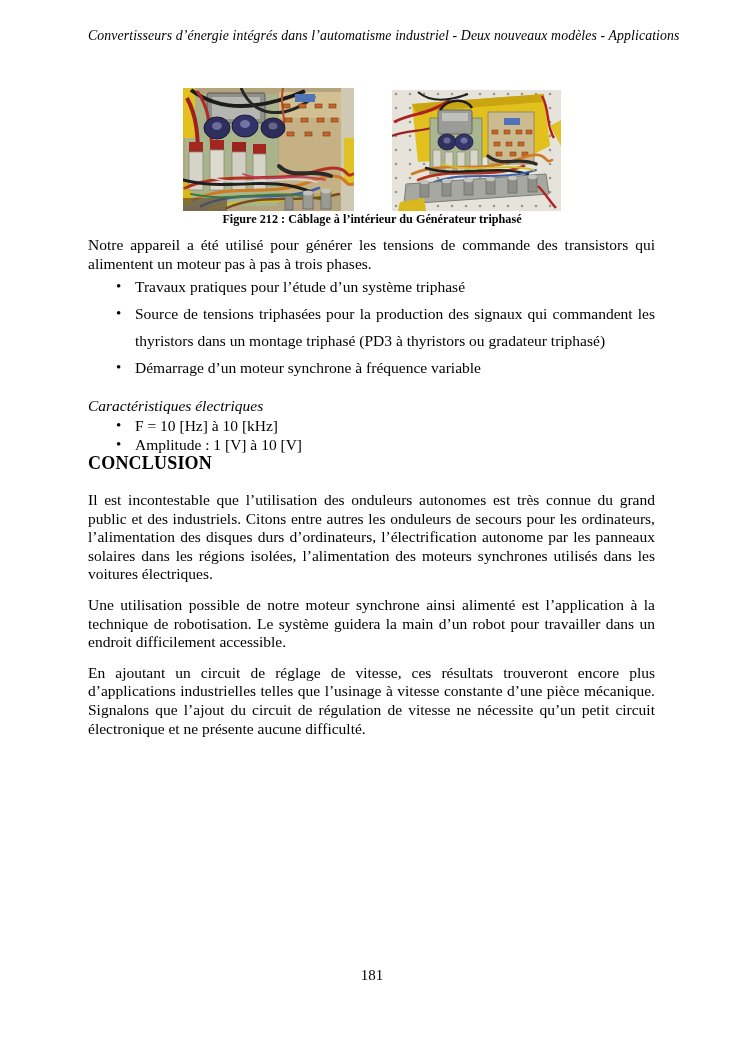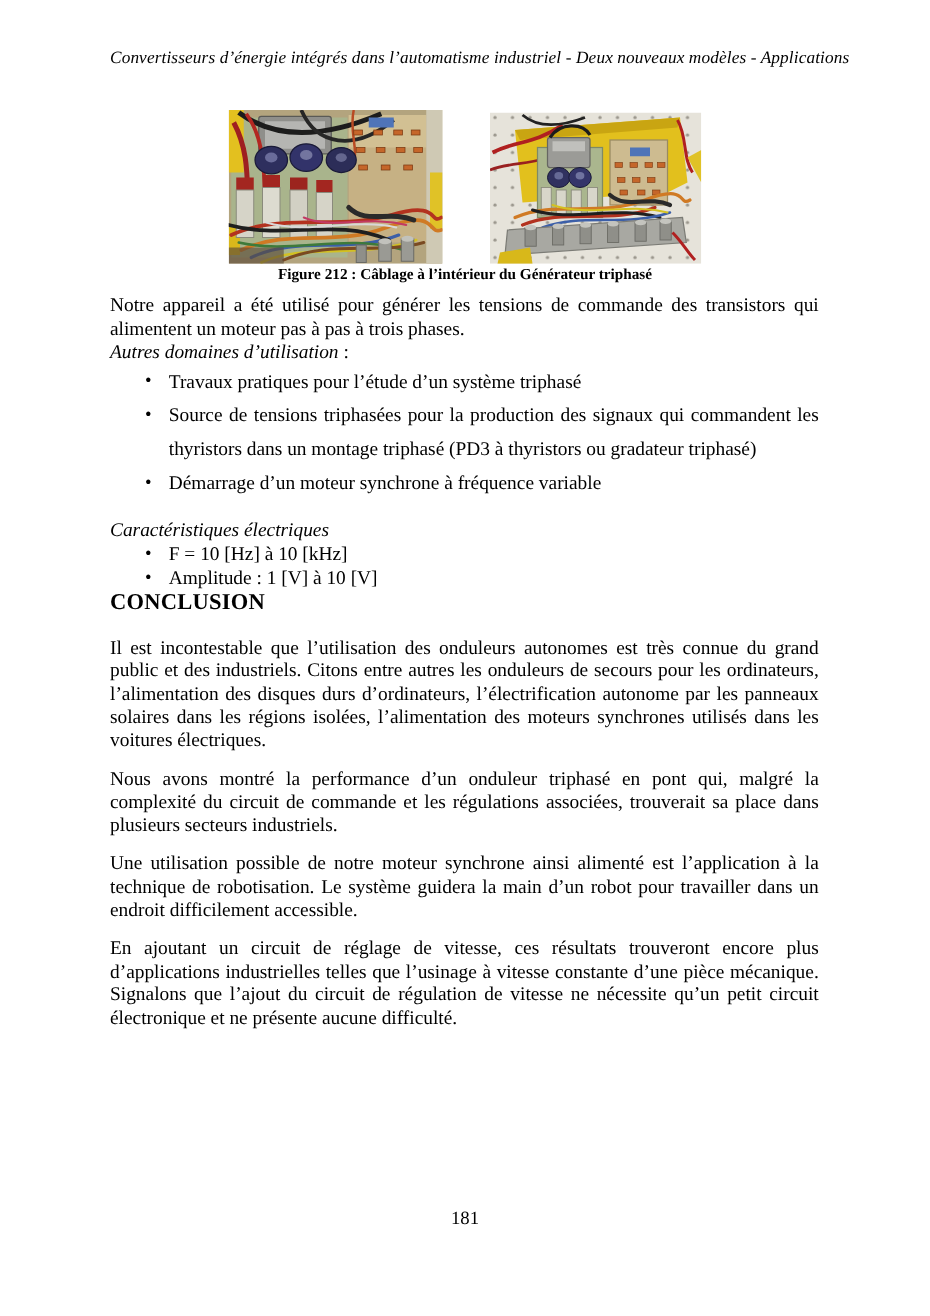--- a/index.html
+++ b/index.html
@@ -6,21 +6,21 @@
   .page{
     position:relative;
     width:744px;height:1053px;
     margin:0 auto;
     background:#ffffff;
     font-family:"Liberation Serif", serif;
     color:#000;
     overflow:hidden;
   }
   .running-head{
-    position:absolute;top:38px;left:88px;right:89px;
+    position:absolute;top:28px;left:88px;right:89px;
     text-align:right;
     font-style:italic;
     font-size:13.8px;
     letter-spacing:.1px;
     white-space:nowrap;
   }
   .figure-block{position:absolute;top:88px;left:0;width:100%;}
   .photos{display:flex;justify-content:center;gap:38px;align-items:flex-start;}
   .photo{display:block;}
   .photo-left svg{display:block;width:171px;height:123px;}
@@ -220,39 +220,37 @@
       </div>
 
     </div>
     <div class="figure-caption">Figure 212 : Câblage à l’intérieur du Générateur triphasé</div>
   </div>
 
   <div class="body-text">
 
     <p>Notre appareil a été utilisé pour générer les tensions de commande des transistors qui alimentent un moteur pas à pas à trois phases.</p>
 
-    <p class="subhead"><span>Autres domaines d’utilisation</span><span class="colon"> :</span></p>
 
     <ul class="bullets spread">
       <li>Travaux pratiques pour l’étude d’un système triphasé</li>
       <li>Source de tensions triphasées pour la production  des signaux qui commandent les thyristors dans un montage triphasé (PD3 à thyristors ou gradateur triphasé)</li>
       <li>Démarrage d’un moteur synchrone à fréquence variable</li>
     </ul>
 
     <p class="subhead" style="margin-top:16px;">Caractéristiques électriques</p>
 
     <ul class="bullets tight">
       <li>F = 10 [Hz] à 10 [kHz]</li>
       <li>Amplitude : 1 [V] à 10 [V]</li>
     </ul>
 
     <p class="conclusion-head">CONCLUSION</p>
 
     <p class="para-gap">Il est incontestable que l’utilisation des onduleurs autonomes est très connue du grand public et des industriels. Citons entre autres les onduleurs de secours pour les ordinateurs, l’alimentation des disques durs d’ordinateurs, l’électrification autonome par les panneaux solaires dans les régions isolées, l’alimentation des moteurs synchrones utilisés dans les voitures électriques.</p>
-    <p class="mid-gap">Nous avons montré la performance d’un onduleur triphasé en pont qui, malgré la complexité du circuit de commande et les régulations associées, trouverait sa place  dans plusieurs secteurs industriels.</p>
     <p class="mid-gap">Une utilisation possible de notre moteur synchrone ainsi alimenté est l’application à la technique de robotisation. Le système guidera la main d’un robot pour travailler dans un endroit difficilement accessible.</p>
     <p class="mid-gap">En ajoutant un circuit de réglage de vitesse, ces résultats trouveront encore plus d’applications industrielles telles que l’usinage à vitesse constante d’une pièce mécanique. Signalons que l’ajout du circuit de régulation de vitesse ne nécessite qu’un petit circuit électronique et ne présente aucune difficulté.</p>
 
   </div>
 
   <div class="page-number">181</div>
 
 </div>
 
 </body></html>

